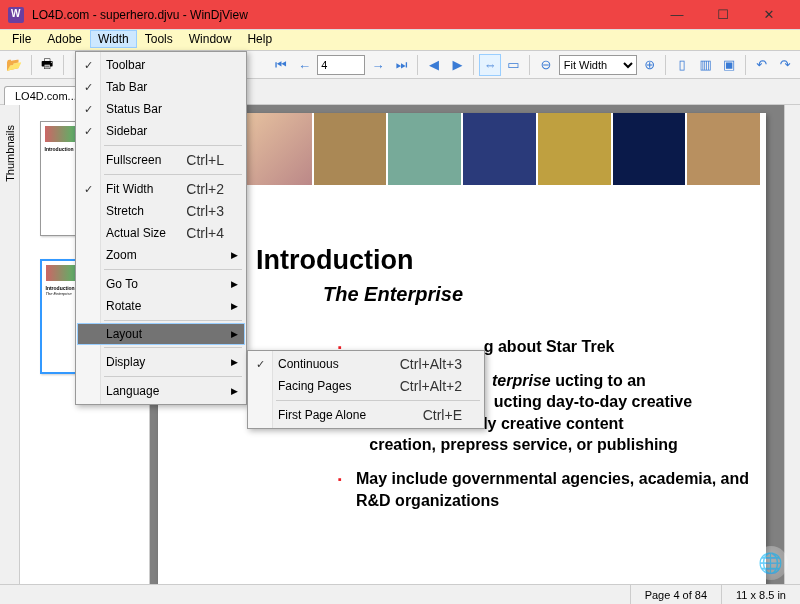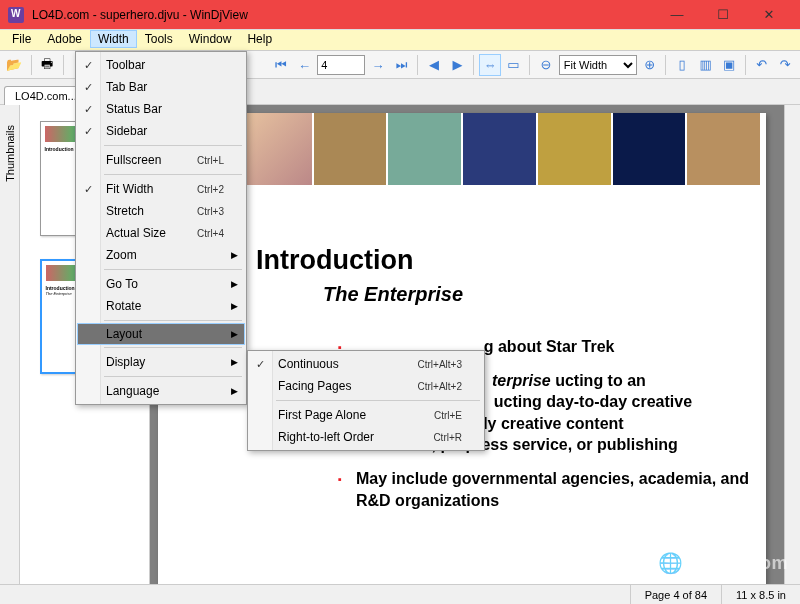--- a/index.html
+++ b/index.html
@@ -53,21 +53,21 @@
   .bullets li { position: relative; padding-left: 18px; margin-bottom: 12px; font-weight: bold; }
   .bullets li::before { content: "▪"; color: #ed1c24; position: absolute; left: 0; font-size: 11px; top: 4px; }
 
   
   .statusbar { position: absolute; bottom: 0; left: 0; right: 0; height: 20px; background: #f0f0f0; border-top: 1px solid #ccc; display: flex; align-items: center; justify-content: flex-end; font-size: 11px; }
   .status-cell { padding: 0 14px; border-left: 1px solid #ccc; height: 100%; display: flex; align-items: center; }
 
   
   .popup { position: absolute; background: #f0f0f0; border: 1px solid #999; box-shadow: 2px 2px 6px rgba(0,0,0,.3); z-index: 100; padding: 2px; }
   .popup-item { display: flex; align-items: center; height: 22px; padding: 0 24px 0 28px; font-size: 12px; position: relative; white-space: nowrap; }
-  .popup-item .shortcut { position: absolute; right: 20px; color: #333; font-size: 10px; }
+  .popup-item .shortcut { position: absolute; right: 20px; color: #333; font-size: 14px; }
   .popup-item .sub-arrow { position: absolute; right: 6px; font-size: 9px; }
   .popup-item.hl { background: #737373; border: 1px solid #99ceff; margin: -1px; }
   .popup-item .check { position: absolute; left: 6px; font-size: 11px; color: #333; }
   .popup-sep { height: 1px; background: #ccc; margin: 3px 2px 3px 26px; }
   .popup .lstrip { position: absolute; left:0; top:0; bottom:0; width:25px; background:#f5f5f5; border-right:1px solid #e0e0e0; z-index:-1;}
 
   .watermark { position: absolute; right: 12px; bottom: 24px; color: rgba(255,255,255,.6); font-size: 18px; font-weight: bold; letter-spacing: .5px; z-index: 200; display: flex; align-items: center; gap: 6px; font-family: Arial; }
   .watermark .globe { width: 34px; height: 34px; border-radius: 50%; background: radial-gradient(circle at 40% 40%, rgba(255,255,255,.4), rgba(255,255,255,.15)); display:flex; align-items:center; justify-content:center; font-size:20px;}
 </style>
 </head>
@@ -259,22 +259,17 @@
     </div>
   <div class="popup-item">
       <span>Facing Pages</span>
       <span class="shortcut">Ctrl+Alt+2</span>
     </div>
   <div class="popup-sep"></div>
   <div class="popup-item">
       <span>First Page Alone</span>
       <span class="shortcut">Ctrl+E</span>
     </div>
-  <div class="popup-item">
-      <span>Right-to-left Order</span>
-      <span class="shortcut">Ctrl+R</span>
-    </div>
 </div>
 
 <div class="watermark">
   <span class="globe">🌐</span>
-  <span>LO4D.com</span>
 </div>
 
 </body></html>

